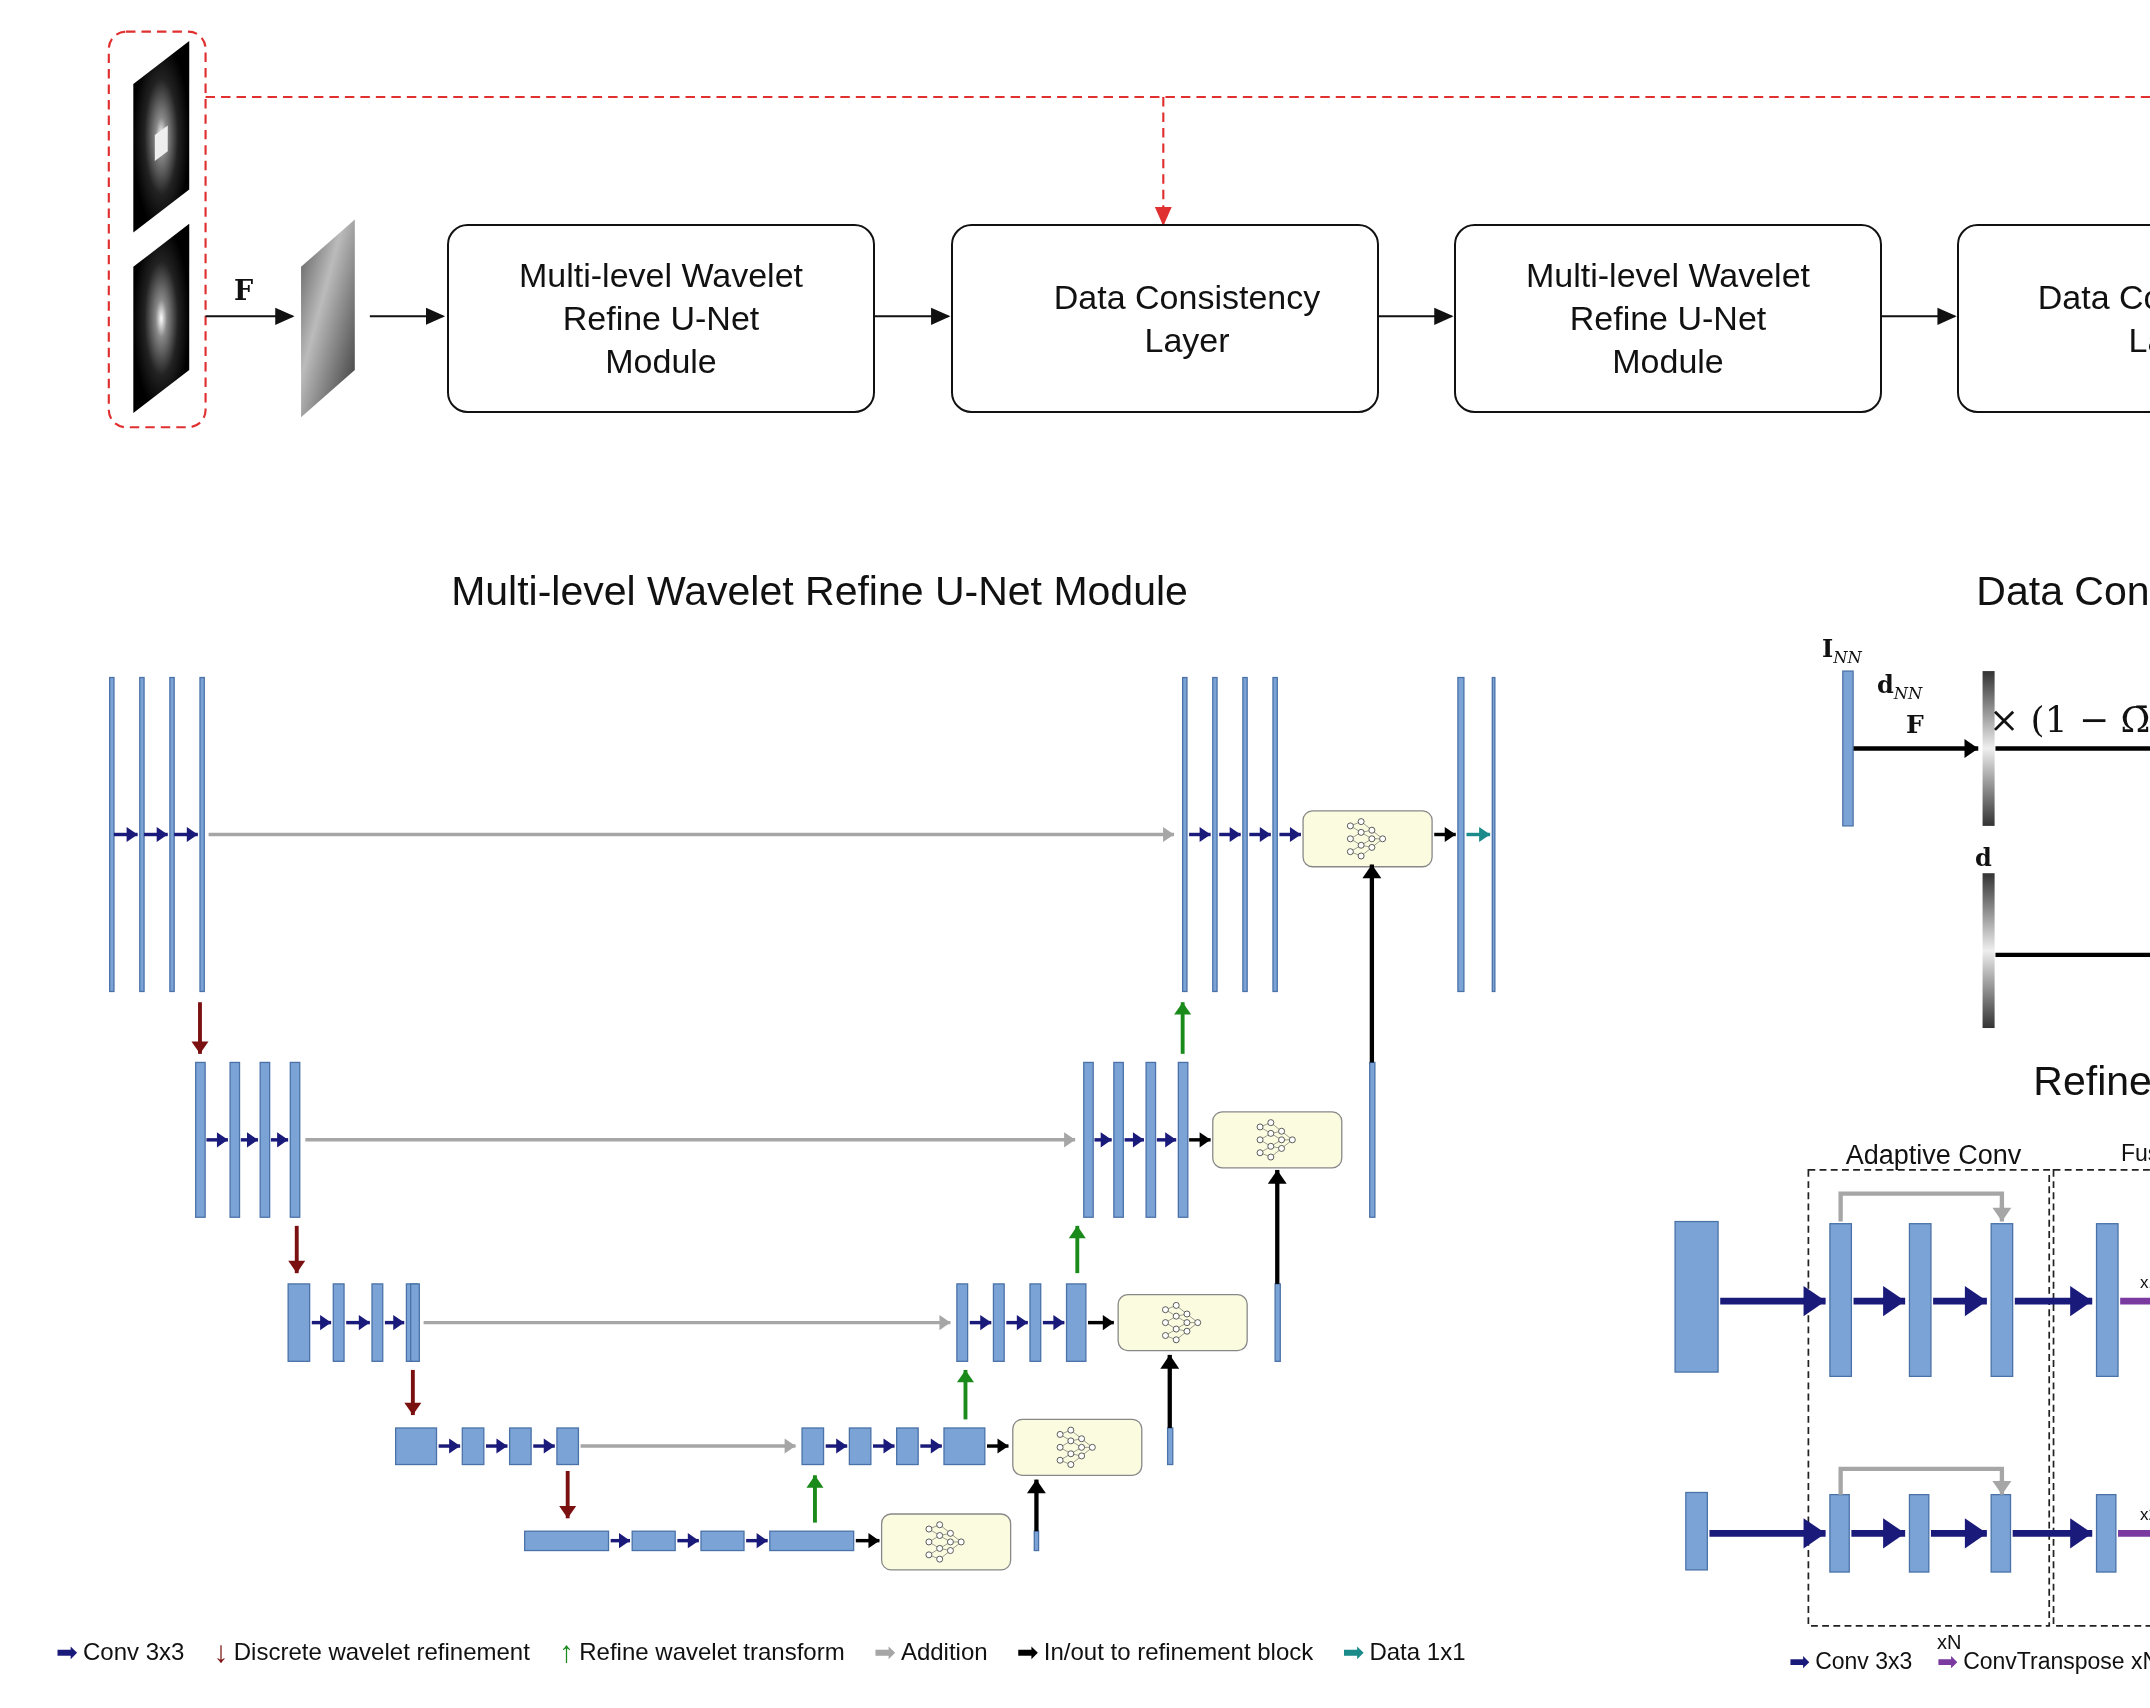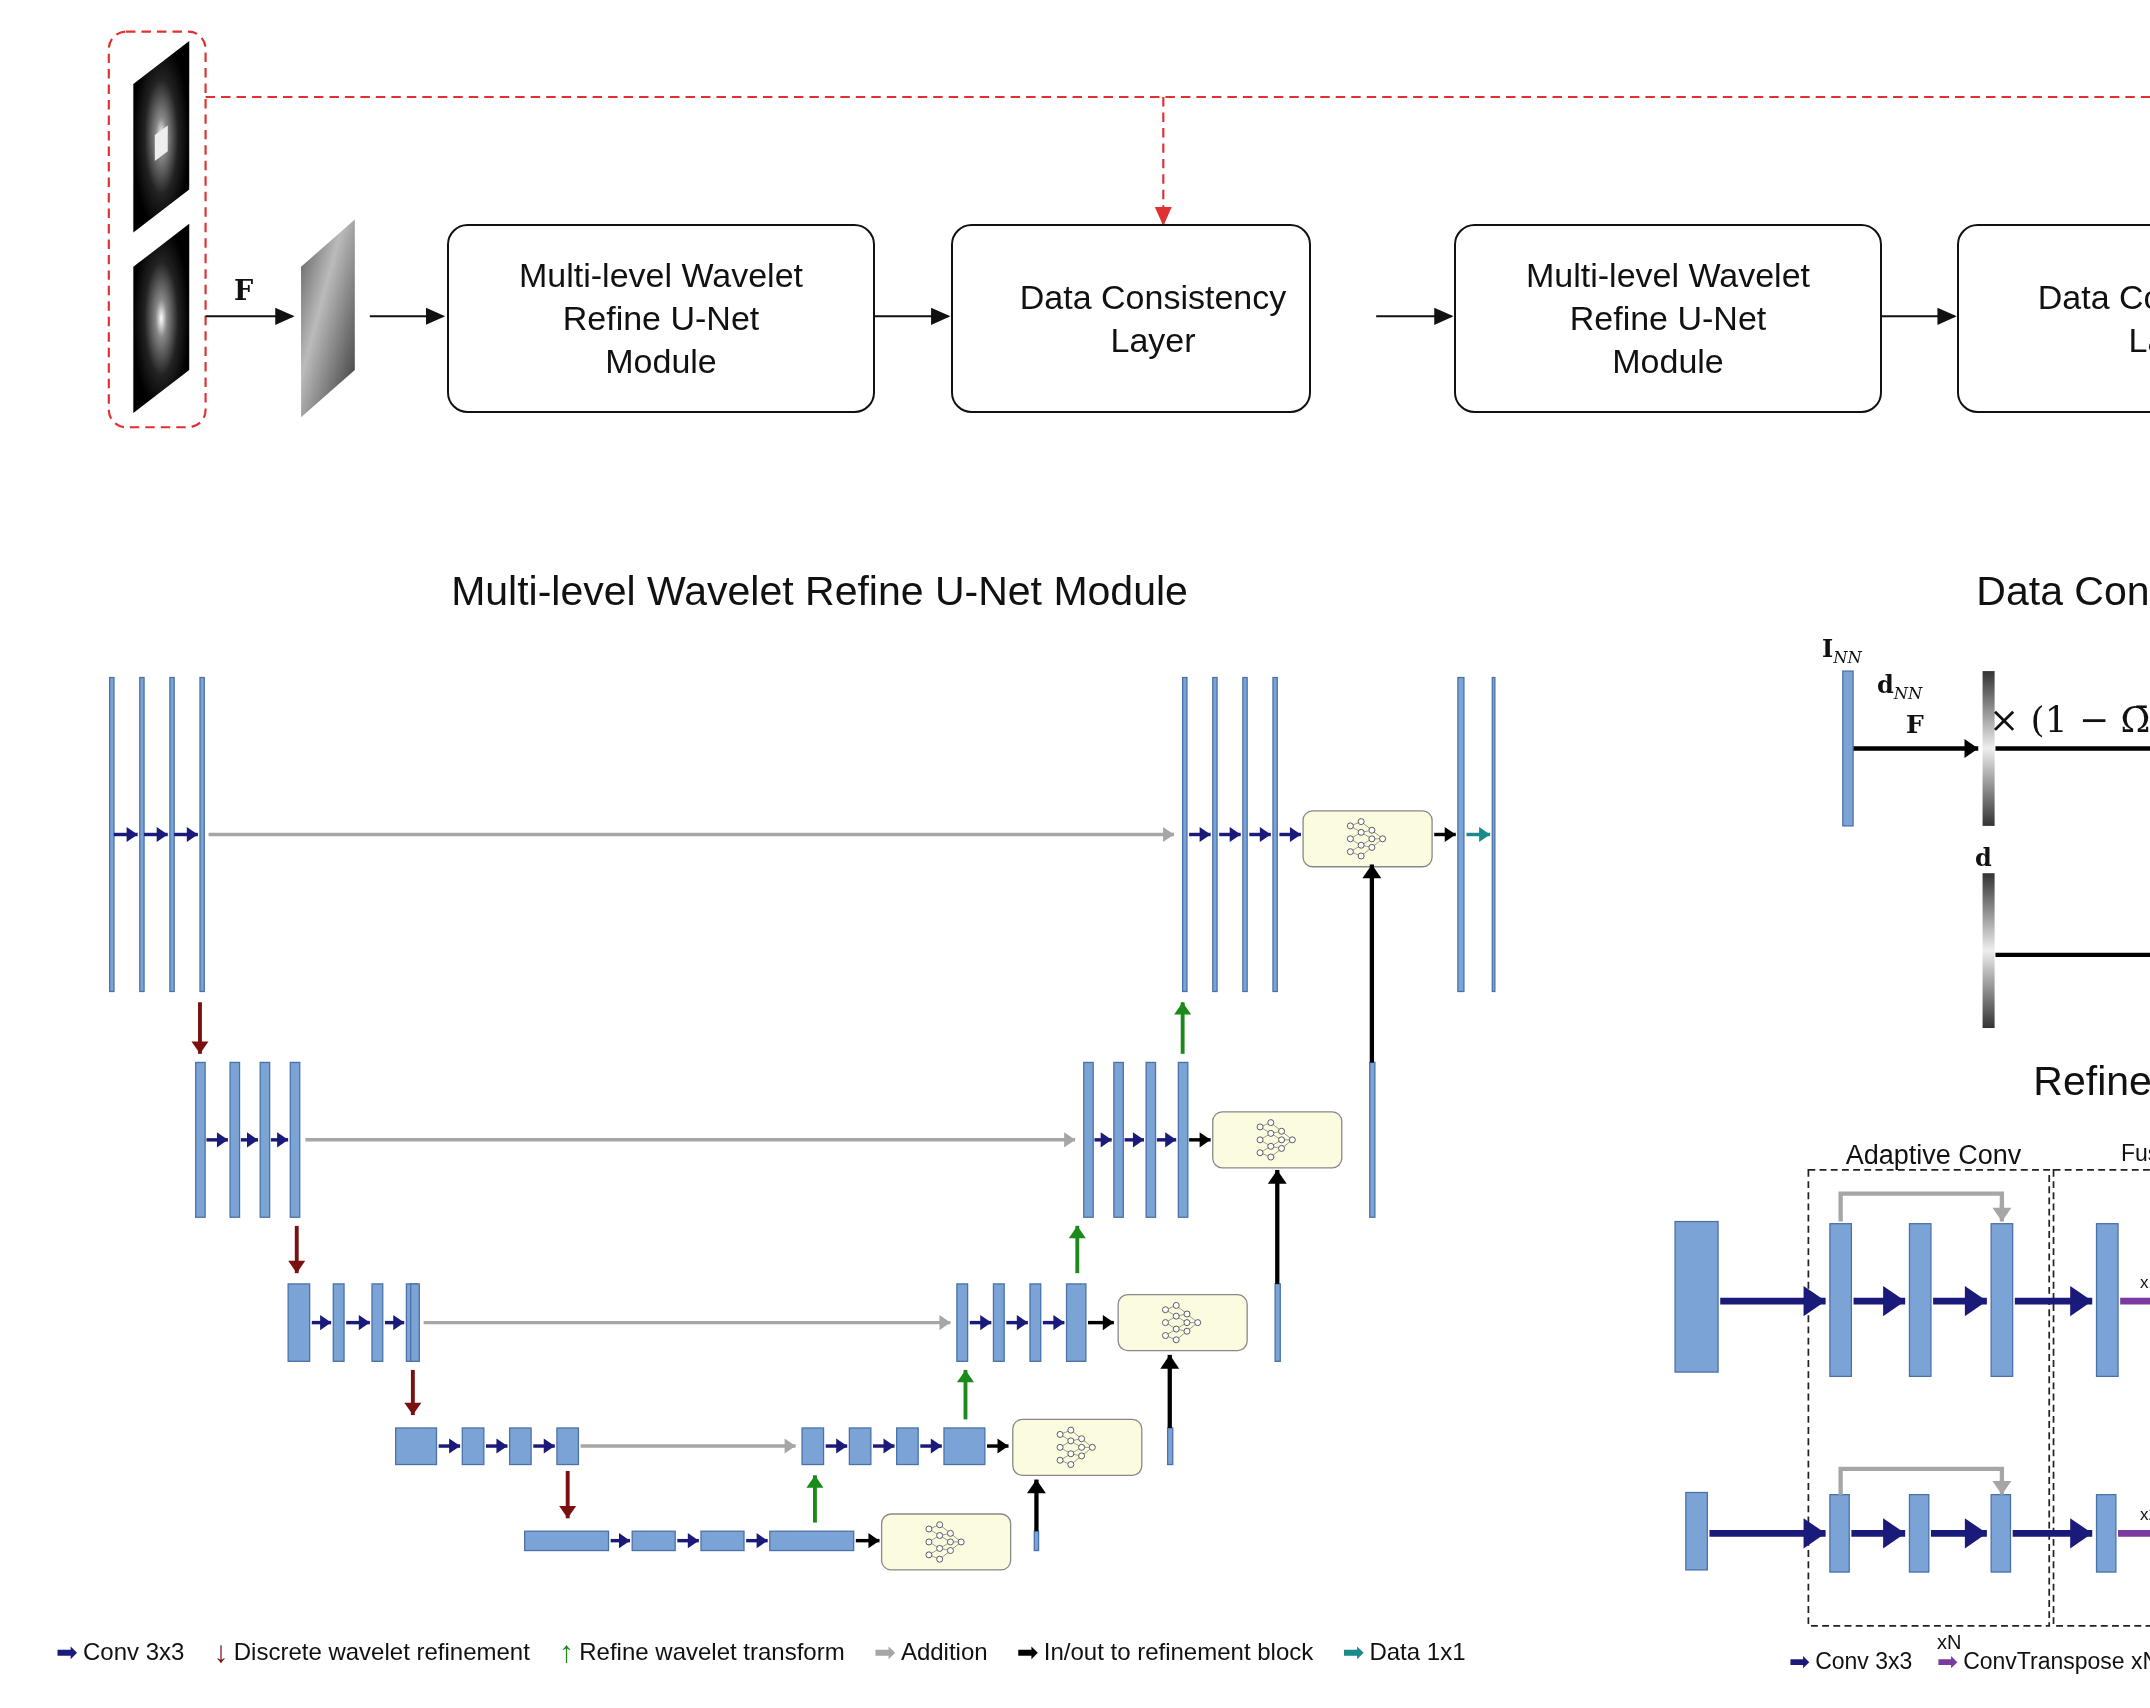--- a/index.html
+++ b/index.html
@@ -430,21 +430,21 @@
       <line x1="5090" y1="3370" x2="5090" y2="3220" stroke="#a6a6a6" stroke-width="12"></line>
       <polygon points="5090,3220 5063.6,3258.4 5116.4,3258.4" fill="#a6a6a6"></polygon>
     </g>
 </svg>
 
 <div class="lbl serif" style="left:234px;top:275px;font-size:27px;font-weight:bold;">F</div>
 
 <div class="box" style="left:447px;top:224px;width:428px;height:189px;">Multi-level Wavelet
 Refine U-Net
 Module</div>
-<div class="box" style="left:951px;top:224px;width:360px;height:189px;padding-left:44px;">Data Consistency
+<div class="box" style="left:951px;top:224px;width:428px;height:189px;padding-left:44px;">Data Consistency
 Layer</div>
 <div class="box" style="left:1454px;top:224px;width:428px;height:189px;">Multi-level Wavelet
 Refine U-Net
 Module</div>
 <div class="box" style="left:1957px;top:224px;width:428px;height:189px;">Data Consistency
 Layer</div>
 
 <div class="section-title" style="left:41px;width:1557px;top:568px;">Multi-level Wavelet Refine U-Net Module</div>
 <div class="panel" id="unet-panel" style="left: 41px; top: 628px; width: 1516px; height: 1058px; z-index: -1; background: rgb(238, 246, 228);"></div>
 <div class="legend" style="left:56px;top:1635px;">

